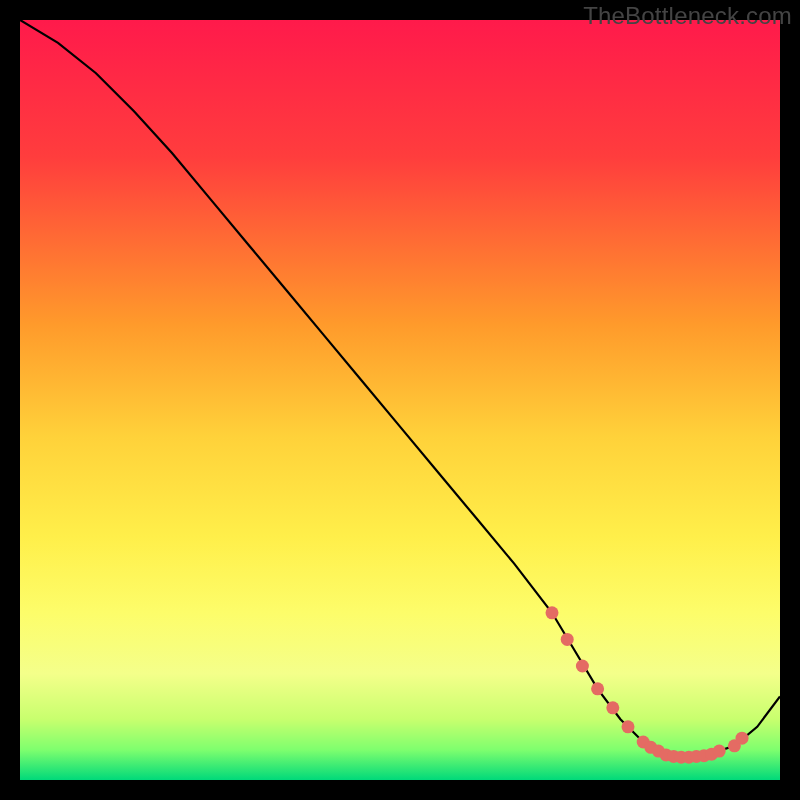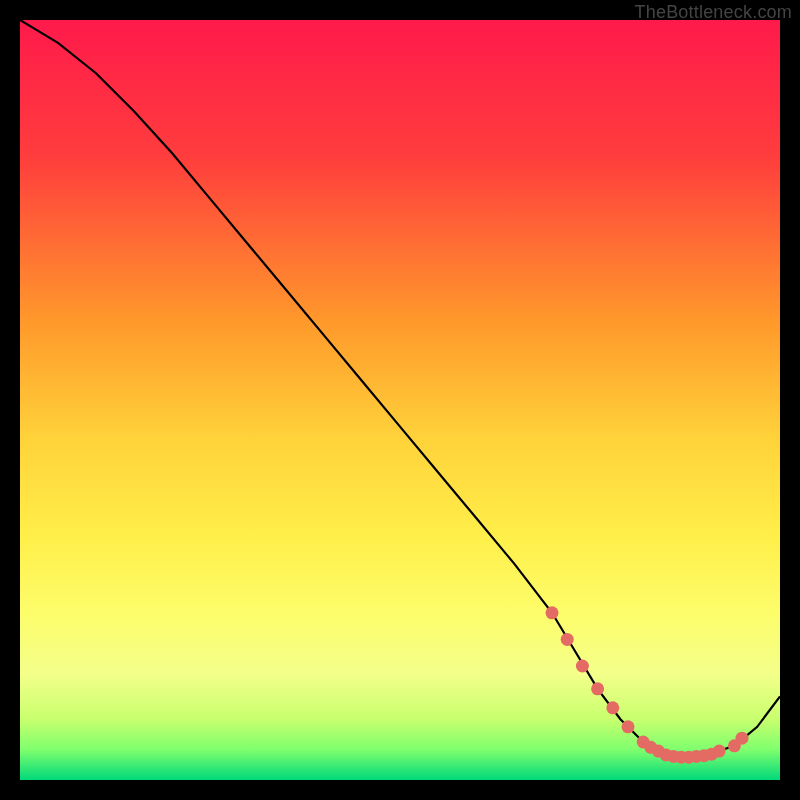--- a/index.html
+++ b/index.html
@@ -15,21 +15,21 @@
     position: relative;
     width: 800px;
     height: 800px;
     background: #000;
   }
   .watermark {
     position: absolute;
     top: 2px;
     right: 8px;
     color: #444;
-    font-size: 18px;
+    font-size: 24px;
     font-weight: 500;
     letter-spacing: 0.2px;
     z-index: 10;
   }
   .plot-area {
     position: absolute;
     left: 20px;
     top: 20px;
     width: 760px;
     height: 760px;

